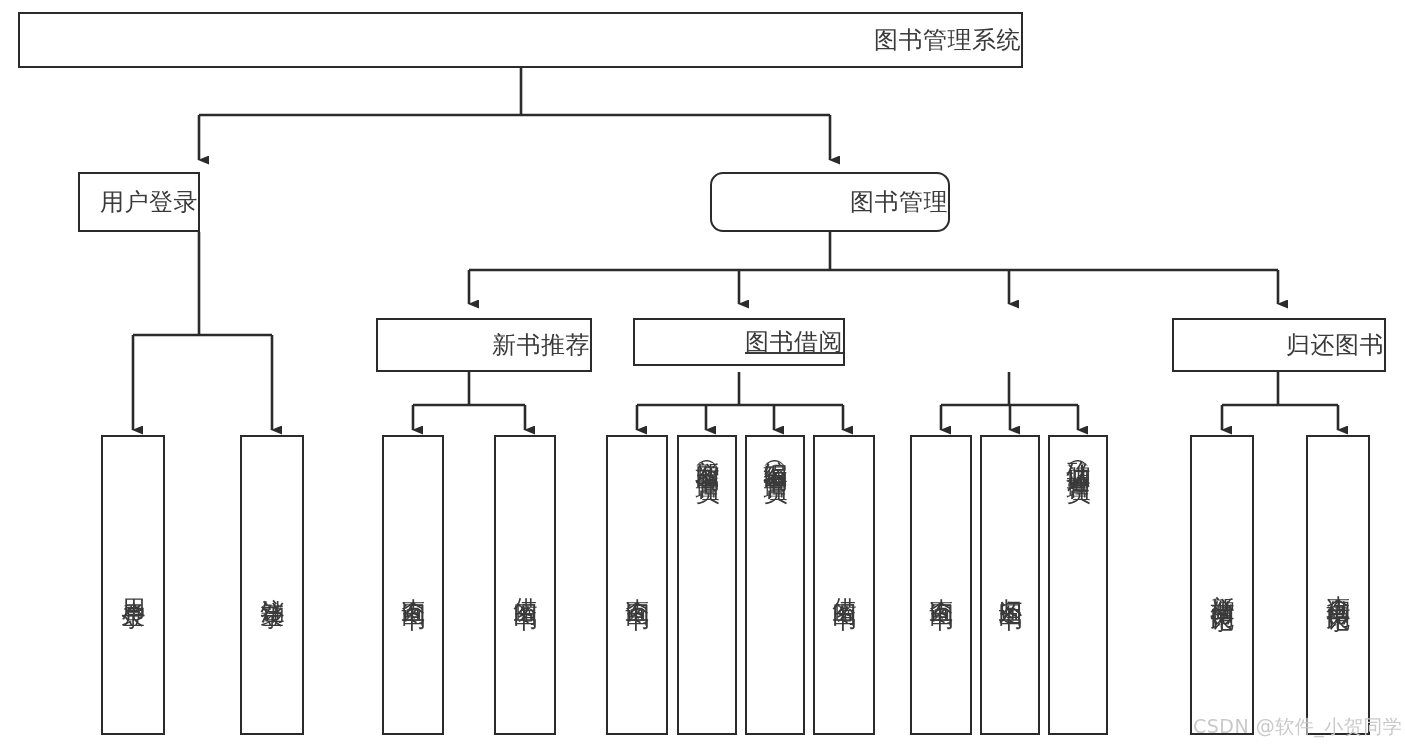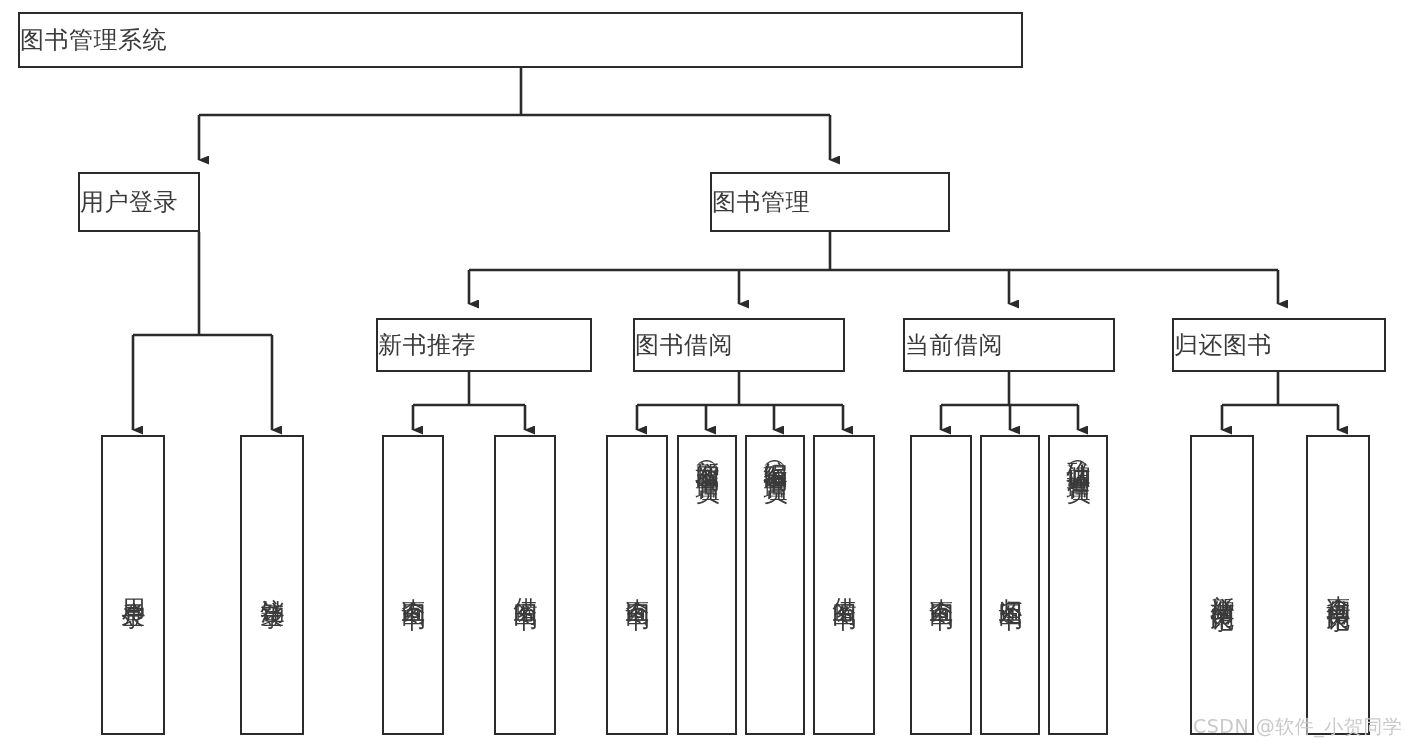--- a/index.html
+++ b/index.html
@@ -24,21 +24,21 @@
     pointer-events: none;
   }
   .node {
     position: absolute;
     box-sizing: border-box;
     border: 2px solid #2b2b2b;
     background: #ffffff;
     color: #3a3a3a;
     display: flex;
     align-items: center;
-    justify-content: flex-start;
+    justify-content: flex-end;
     text-align: center;
     line-height: 1.12;
   }
   .node.horiz {
     font-size: 24px;
     letter-spacing: 0.5px;
   }
   .node.vert {
     font-size: 24px;
     writing-mode: vertical-rl;
@@ -115,32 +115,29 @@
     </g>
   </svg>
 
   <div class="node horiz" style="left:18px; top:12px; width:1005px; height:56px;">
     <span>图书管理系统</span>
   </div>
 
   <div class="node horiz" style="left:78px; top:172px; width:122px; height:60px;">
     <span>用户登录</span>
   </div>
-  <div class="node horiz" style="left:710px; top:172px; width:240px; height:60px;">
+  <div class="node horiz" style="left:710px; top:172px; width:240px; height:60px;border-radius:13px;">
     <span>图书管理</span>
   </div>
 
   <div class="node horiz" style="left:376px; top:318px; width:216px; height:54px;">
     <span>新书推荐</span>
   </div>
-  <div class="node horiz" style="left:633px; top:318px; width:212px; height:54px;">
+  <div class="node horiz" style="left:633px; top:318px; width:212px; height:48px;text-decoration:underline;">
     <span>图书借阅</span>
-  </div>
-  <div class="node horiz" style="left:903px; top:318px; width:212px; height:54px;">
-    <span>当前借阅</span>
   </div>
   <div class="node horiz" style="left:1172px; top:318px; width:214px; height:54px;">
     <span>归还图书</span>
   </div>
 
   <div class="node vert" style="left:101px; top:435px; width:64px; height:300px;">
     <span>用户登录</span>
   </div>
   <div class="node vert" style="left:240px; top:435px; width:64px; height:300px;">
     <span>注销登录</span>

